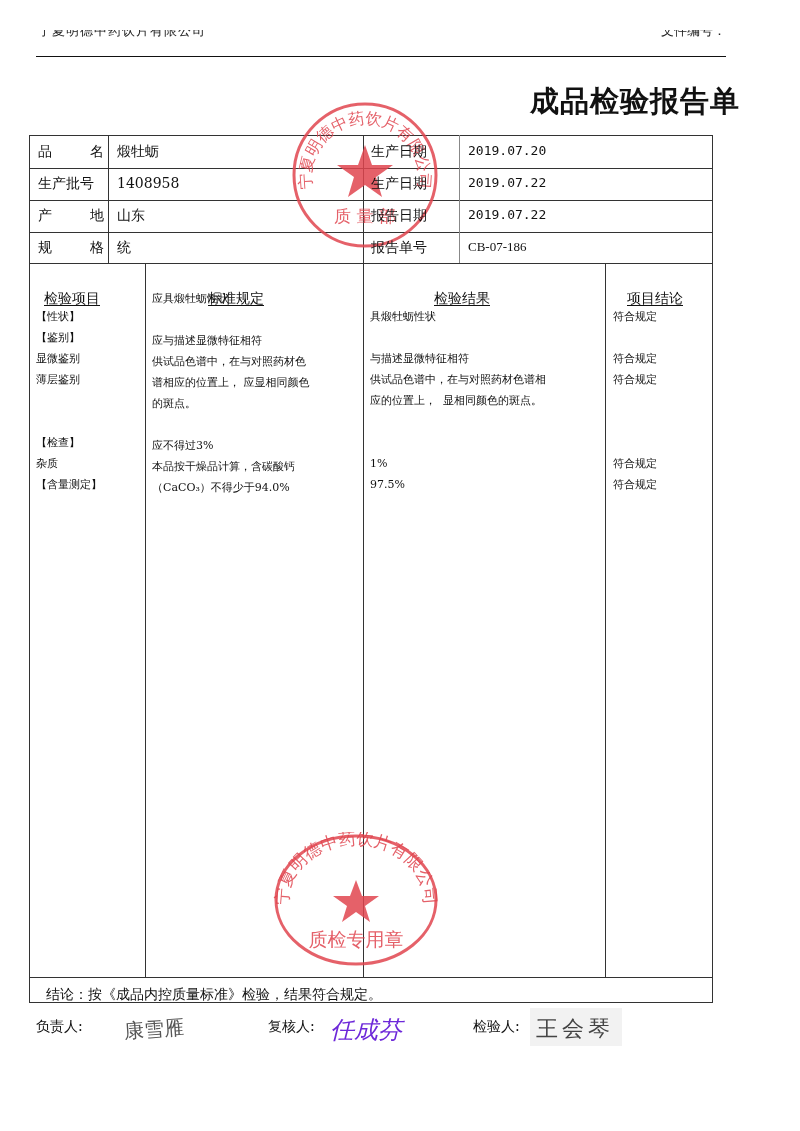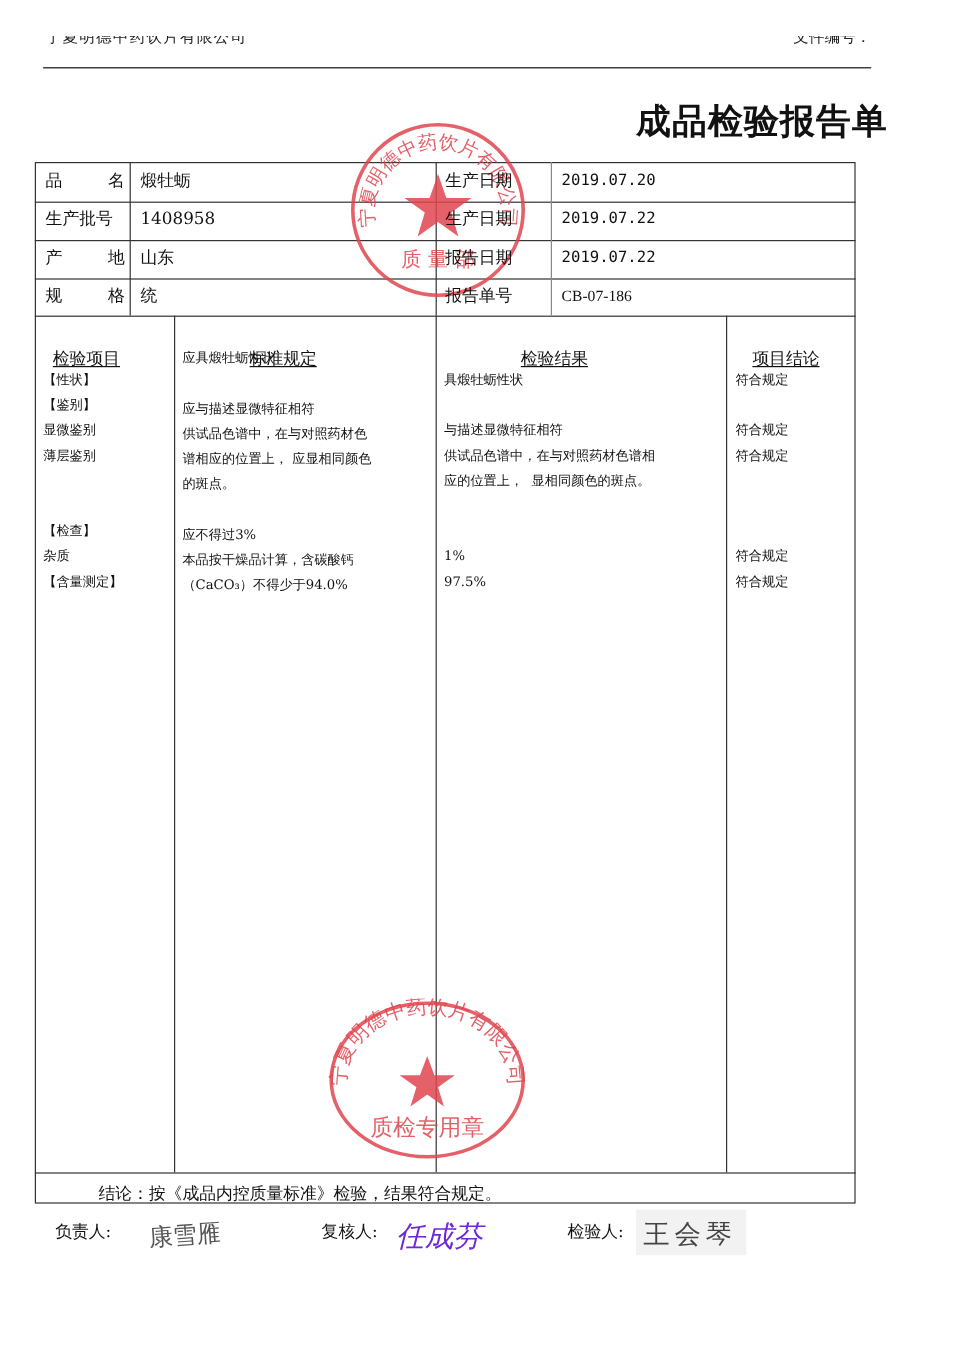--- a/index.html
+++ b/index.html
@@ -15,21 +15,21 @@
 
     .frame { position: absolute; left: 29px; top: 135px; width: 684px; height: 868px; border: 1px solid #333; box-sizing: border-box; }
     .hline { position: absolute; height: 0; border-top: 1px solid #333; }
     .vline { position: absolute; width: 0; border-left: 1px solid #333; }
 
     .cell { position: absolute; font-size: 14px; line-height: 16px; white-space: nowrap; }
     .lbl-spread { display: flex; justify-content: space-between; width: 66px; }
     .col-head { position: absolute; font-size: 14px; text-decoration: underline; text-underline-offset: 2px; white-space: nowrap; margin-top: 24px; }
     .txt { position: absolute; font-size: 11px; line-height: 21px; white-space: pre; }
 
-    .conclusion { position: absolute; left: 46px; top: 986px; font-size: 14px; font-family: Liberation Sans, sans-serif; margin-left: 36px; }
+    .conclusion { position: absolute; left: 46px; top: 986px; font-size: 14px; font-family: Liberation Sans, sans-serif; }
     .sig-label { position: absolute; top: 1018px; font-size: 14px; }
     .sig { position: absolute; font-family: "DejaVu Sans", "Liberation Sans", sans-serif; color: #555; }
     .sig-box { position: absolute; left: 530px; top: 1008px; width: 92px; height: 38px; background: #f2f2f2; }
 
     .stamp { position: absolute; pointer-events: none; }
   </style>
 </head>
 <body>
 
 <div class="hdr-left">宁夏明德中药饮片有限公司</div>
@@ -150,21 +150,21 @@
       <path id="arcBot" d="M 18 82 A 68 56 0 1 1 150 82"></path>
     </defs>
   <ellipse cx="84" cy="68" rx="80" ry="64" fill="none" stroke="#e0454f" stroke-width="3" opacity="0.85"></ellipse>
   <text font-size="17" fill="#e0454f" opacity="0.85" font-family="DejaVu Sans, sans-serif"><textPath href="#arcBot" startOffset="50%" text-anchor="middle">宁夏明德中药饮片有限公司</textPath></text>
   <polygon points="84,48 90,64 107,64 93,74 98,90 84,80 70,90 75,74 61,64 78,64" fill="#e0454f" opacity="0.85"></polygon>
   <text x="84" y="114" font-size="19" fill="#e0454f" opacity="0.85" text-anchor="middle" font-family="DejaVu Serif, serif">质检专用章</text>
 </svg>
 
 <div class="conclusion">结论：按《成品内控质量标准》检验，结果符合规定。</div>
 
-<div class="sig-label" style="left:46px;">负责人:</div>
+<div class="sig-label" style="left:36px;">负责人:</div>
 <div class="sig" style="left:124px; top:1016px; font-size:20px; transform:rotate(-4deg);">康雪雁</div>
 
 <div class="sig-label" style="left:268px;">复核人:</div>
 <div class="sig" style="left:330px; top:1014px; font-size:24px; color:#6d28d9; font-style:italic;">任成芬</div>
 
 <div class="sig-label" style="left:473px;">检验人:</div>
 <div class="sig-box"></div>
 <div class="sig" style="left:536px; top:1014px; font-size:22px; color:#444; letter-spacing:4px;">王会琴</div>
 
 </body></html>

